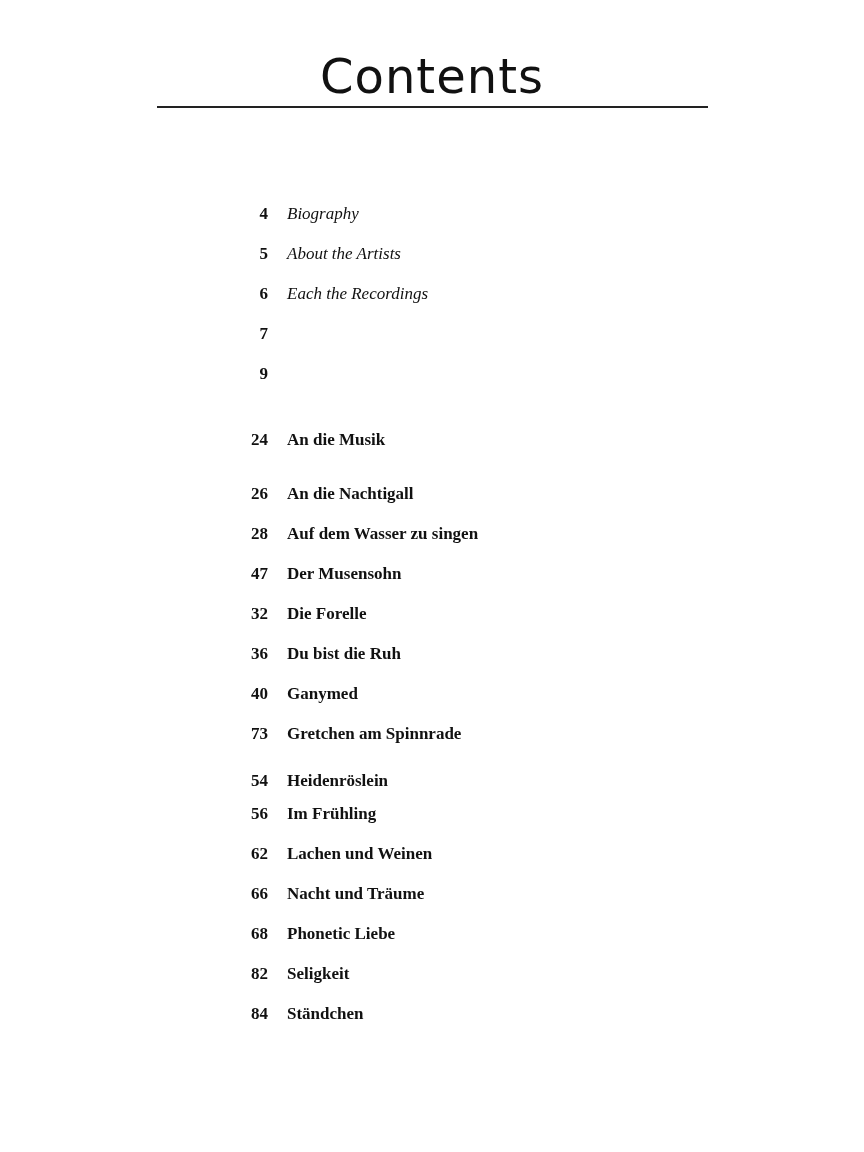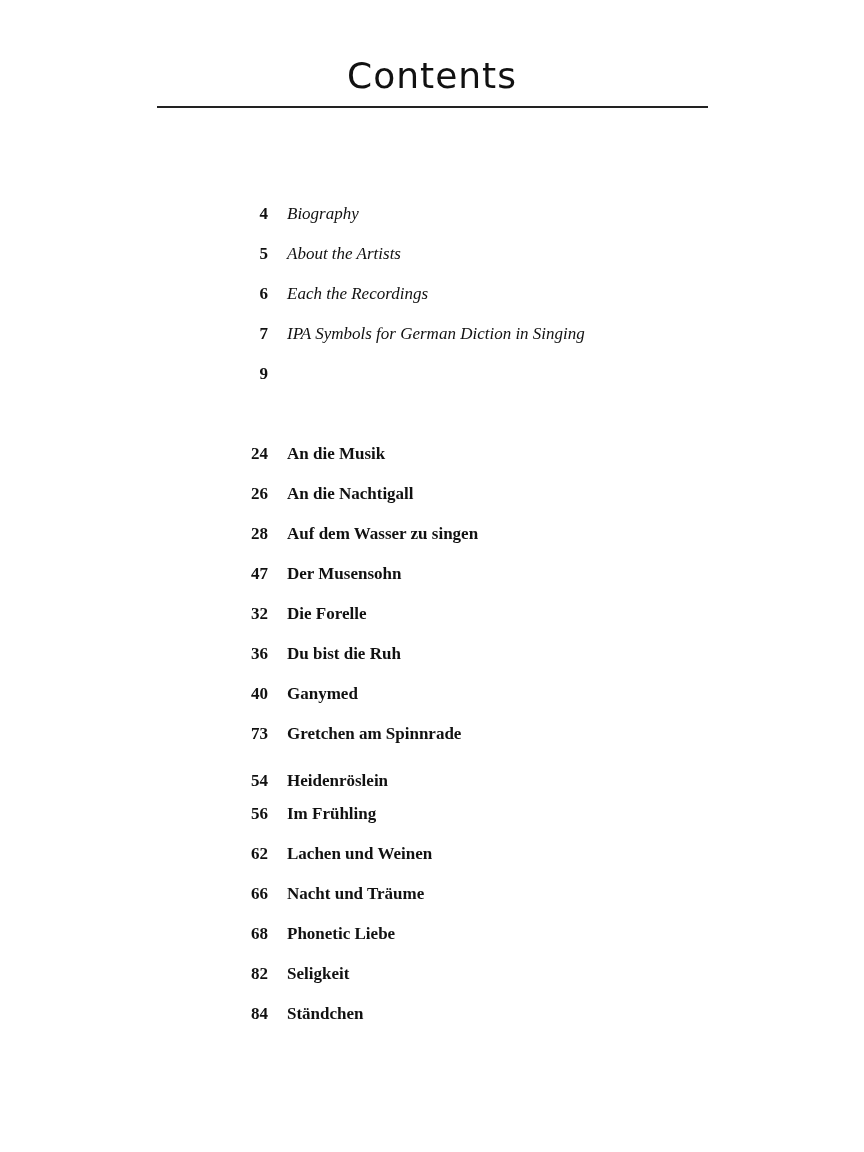--- a/index.html
+++ b/index.html
@@ -15,21 +15,21 @@
       color: #111111;
       font-family: "DejaVu Serif", "Liberation Serif", serif;
     }
     .title {
       position: absolute;
       left: 0;
       width: 864px;
       top: 46px;
       text-align: center;
       font-family: "DejaVu Sans", "Liberation Sans", sans-serif;
-      font-size: 36px;
+      font-size: 48px;
       line-height: 60px;
       letter-spacing: 1px;
       color: #111;
     }
     .rule {
       position: absolute;
       left: 157px;
       top: 106px;
       width: 551px;
       height: 2px;
@@ -85,27 +85,26 @@
   <div class="entry front" style="top:242px">
     <span class="num">5</span>
     <span class="label">About the Artists</span>
   </div>
   <div class="entry front" style="top:282px">
     <span class="num">6</span>
     <span class="label">Each the Recordings</span>
   </div>
   <div class="entry front" style="top:322px">
     <span class="num">7</span>
-    <span class="label">IPA Symbols for German Diction in Singing</span>
   </div>
   <div class="entry front" style="top:362px">
     <span class="num">9</span>
   </div>
 
-  <div class="entry song" style="top:442px">
+  <div class="entry song" style="top:428px">
     <span class="num">24</span>
     <span class="label">An die Musik</span>
   </div>
   <div class="entry song" style="top:482px">
     <span class="num">26</span>
     <span class="label">An die Nachtigall</span>
   </div>
   <div class="entry song" style="top:522px">
     <span class="num">28</span>
     <span class="label">Auf dem Wasser zu singen</span>

